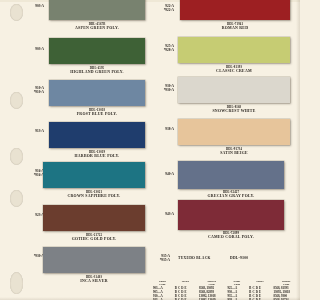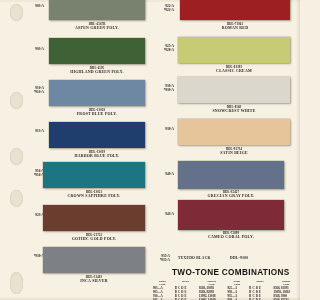--- a/index.html
+++ b/index.html
@@ -223,21 +223,20 @@
     <div class="caption" style="left:28px;width:106px;top:232px;">
       <div class="cap-code">DDL-72899</div>
       <div class="cap-name">CAMEO CORAL POLY.</div>
     </div>
 
     <div class="tuxedo-code" style="left:-6px;width:26px;top:254px;">935-A
 *935-A</div>
     <div class="tuxedo" style="left:28px;top:256px;">TUXEDO BLACK</div>
     <div class="tuxedo" style="left:80px;top:256px;">DDL-9300</div>
 
-    <div class="twotone-title" style="left:22px;top:268px;">TWO-TONE COMBINATIONS</div>
 
     <div class="tt-table" style="left:3px;top:280px;width:146px;">
       <div class="tt-grid" id="tt-grid">
           <div class="tt-head ">
             <div>Paint</div>
             <div>Code</div>
           </div>
           <div class="tt-head ">
             <div>Series</div>
           </div>

